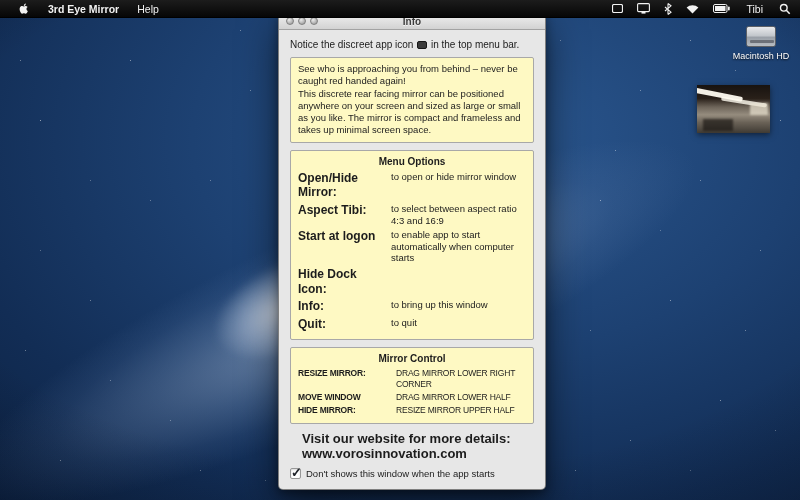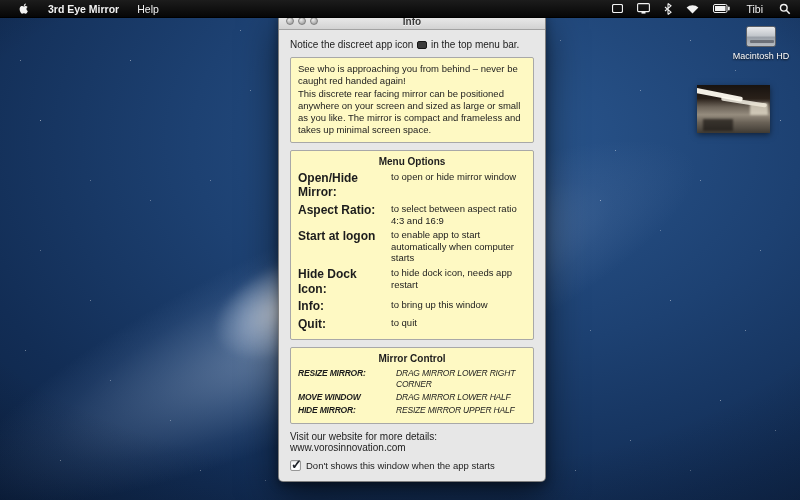--- a/index.html
+++ b/index.html
@@ -114,25 +114,25 @@
 
   .box { border:1px solid #a8a8a8; border-radius:2px; background:#fef9c3;
     padding:4px 7px 5px; margin-bottom:7px; }
   .box p { font-size:9.5px; line-height:1.26; margin:1px 0; }
   .box-title { text-align:center; font-weight:bold; font-size:10px; margin:1px 0 4px; }
 
   .opt-row { display:grid; grid-template-columns:88px 1fr; column-gap:5px; margin:3px 0; }
   .opt-label { font-weight:bold; font-size:12px; line-height:1.22; }
   .opt-desc { font-size:9.5px; line-height:1.22; }
 
-  .mc-row { display:grid; grid-template-columns:94px 1fr; column-gap:4px; margin:2.5px 0;font-style:italic; }
+  .mc-row { display:grid; grid-template-columns:94px 1fr; column-gap:4px; margin:2.5px 0; }
   .mc-label { font-weight:bold; font-size:8.5px; letter-spacing:-0.2px; line-height:1.25; }
   .mc-desc { font-size:8.5px; letter-spacing:-0.2px; line-height:1.25; }
 
-  .website { font-size:10px; margin:1px 0 7px; }
+  .website { font-size:13px; margin:1px 12px 7px;font-weight:bold; }
 
   .checkbox-row { display:flex; align-items:center; gap:5px; font-size:9.5px; cursor:default; }
   .checkbox { width:11px; height:11px; flex:0 0 auto; background:#fff;
     border:1px solid #979797; border-radius:2px; position:relative;
     box-shadow:inset 0 1px 2px rgba(0,0,0,.15); }
   .checkbox.checked::after { content:"✓"; position:absolute; left:0px; top:-4px;
     font-size:13px; font-weight:bold; color:#20242b; }
 </style>
 </head>
 <body>
@@ -227,30 +227,29 @@
       <p>This discrete rear facing mirror can be positioned anywhere on your screen and sized as large or small as you like. The mirror is compact and frameless and takes up minimal screen space.</p>
     </div>
 
     <div class="box">
       <div class="box-title">Menu Options</div>
       <div class="opt-row">
         <span class="opt-label">Open/Hide Mirror:</span>
         <span class="opt-desc">to open or hide mirror window</span>
       </div>
       <div class="opt-row">
-        <span class="opt-label">Aspect Ratio:</span>
+        <span class="opt-label">Aspect Tibi:</span>
         <span class="opt-desc">to select between aspect ratio 4:3 and 16:9</span>
       </div>
       <div class="opt-row">
         <span class="opt-label">Start at logon</span>
         <span class="opt-desc">to enable app to start automatically when computer starts</span>
       </div>
       <div class="opt-row">
         <span class="opt-label">Hide Dock Icon:</span>
-        <span class="opt-desc">to hide dock icon, needs app restart</span>
       </div>
       <div class="opt-row">
         <span class="opt-label">Info:</span>
         <span class="opt-desc">to bring up this window</span>
       </div>
       <div class="opt-row">
         <span class="opt-label">Quit:</span>
         <span class="opt-desc">to quit</span>
       </div>
     </div>

